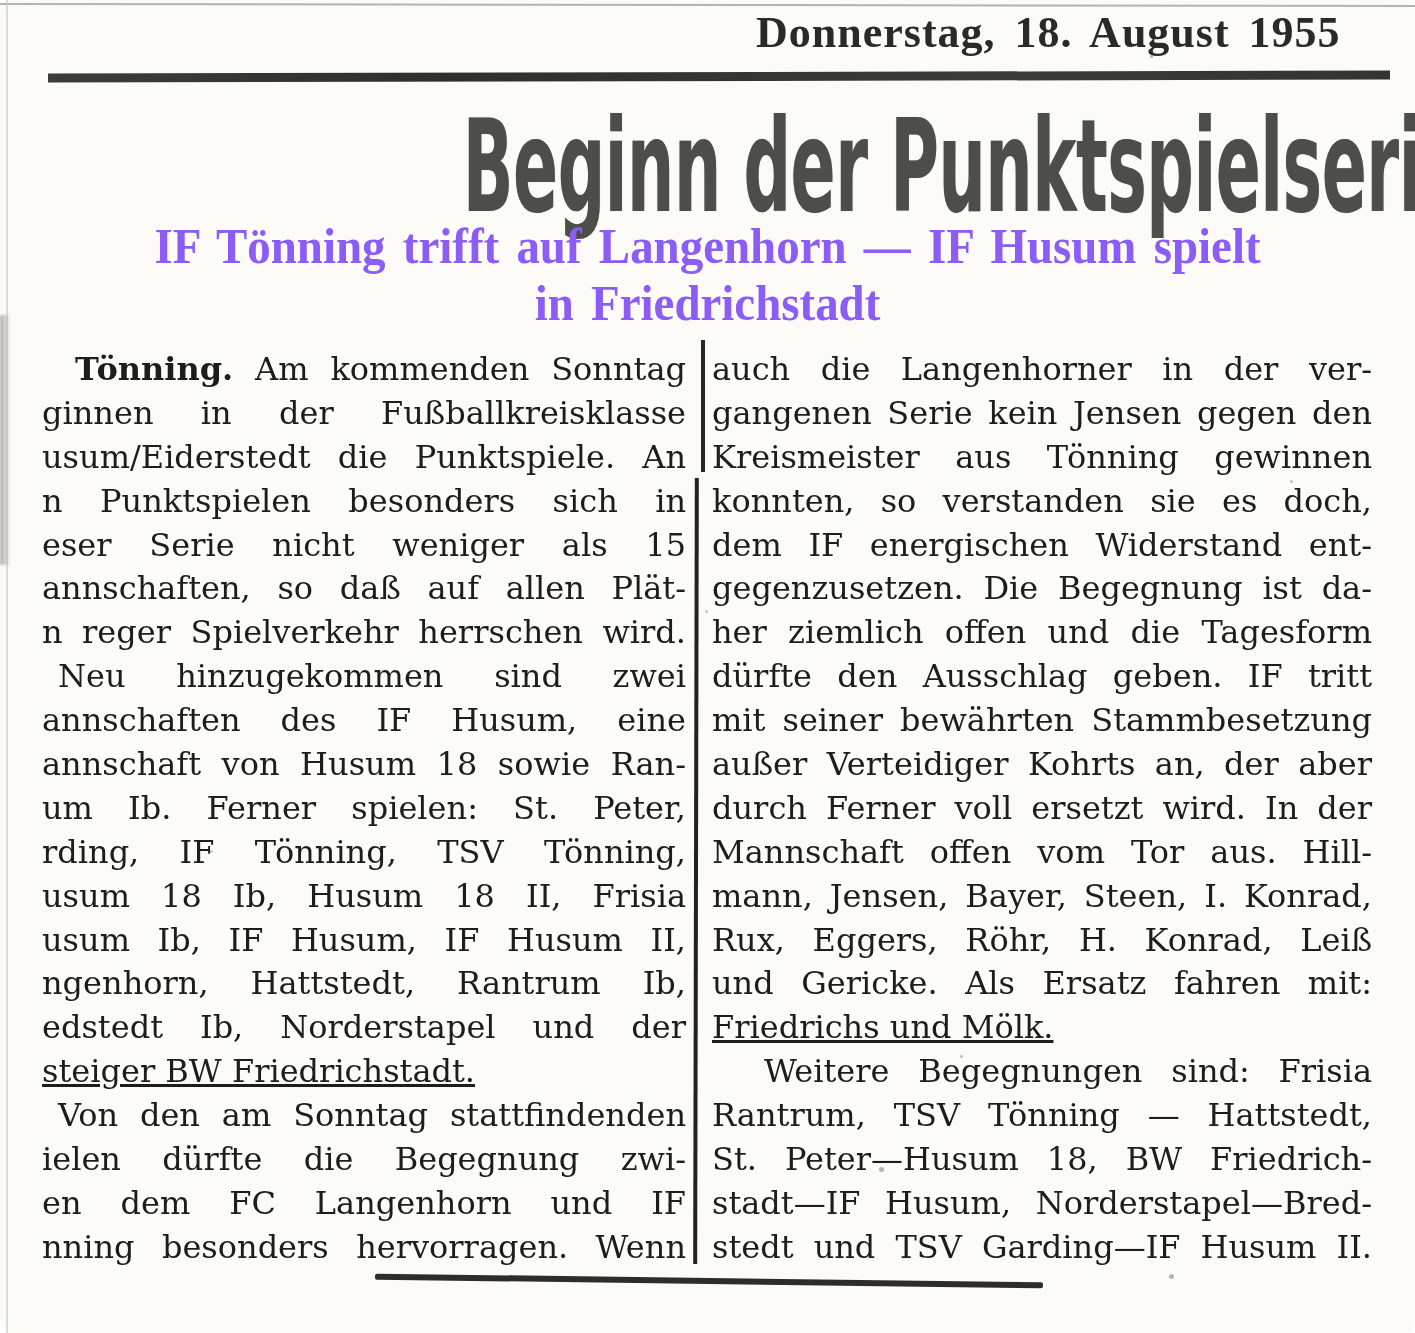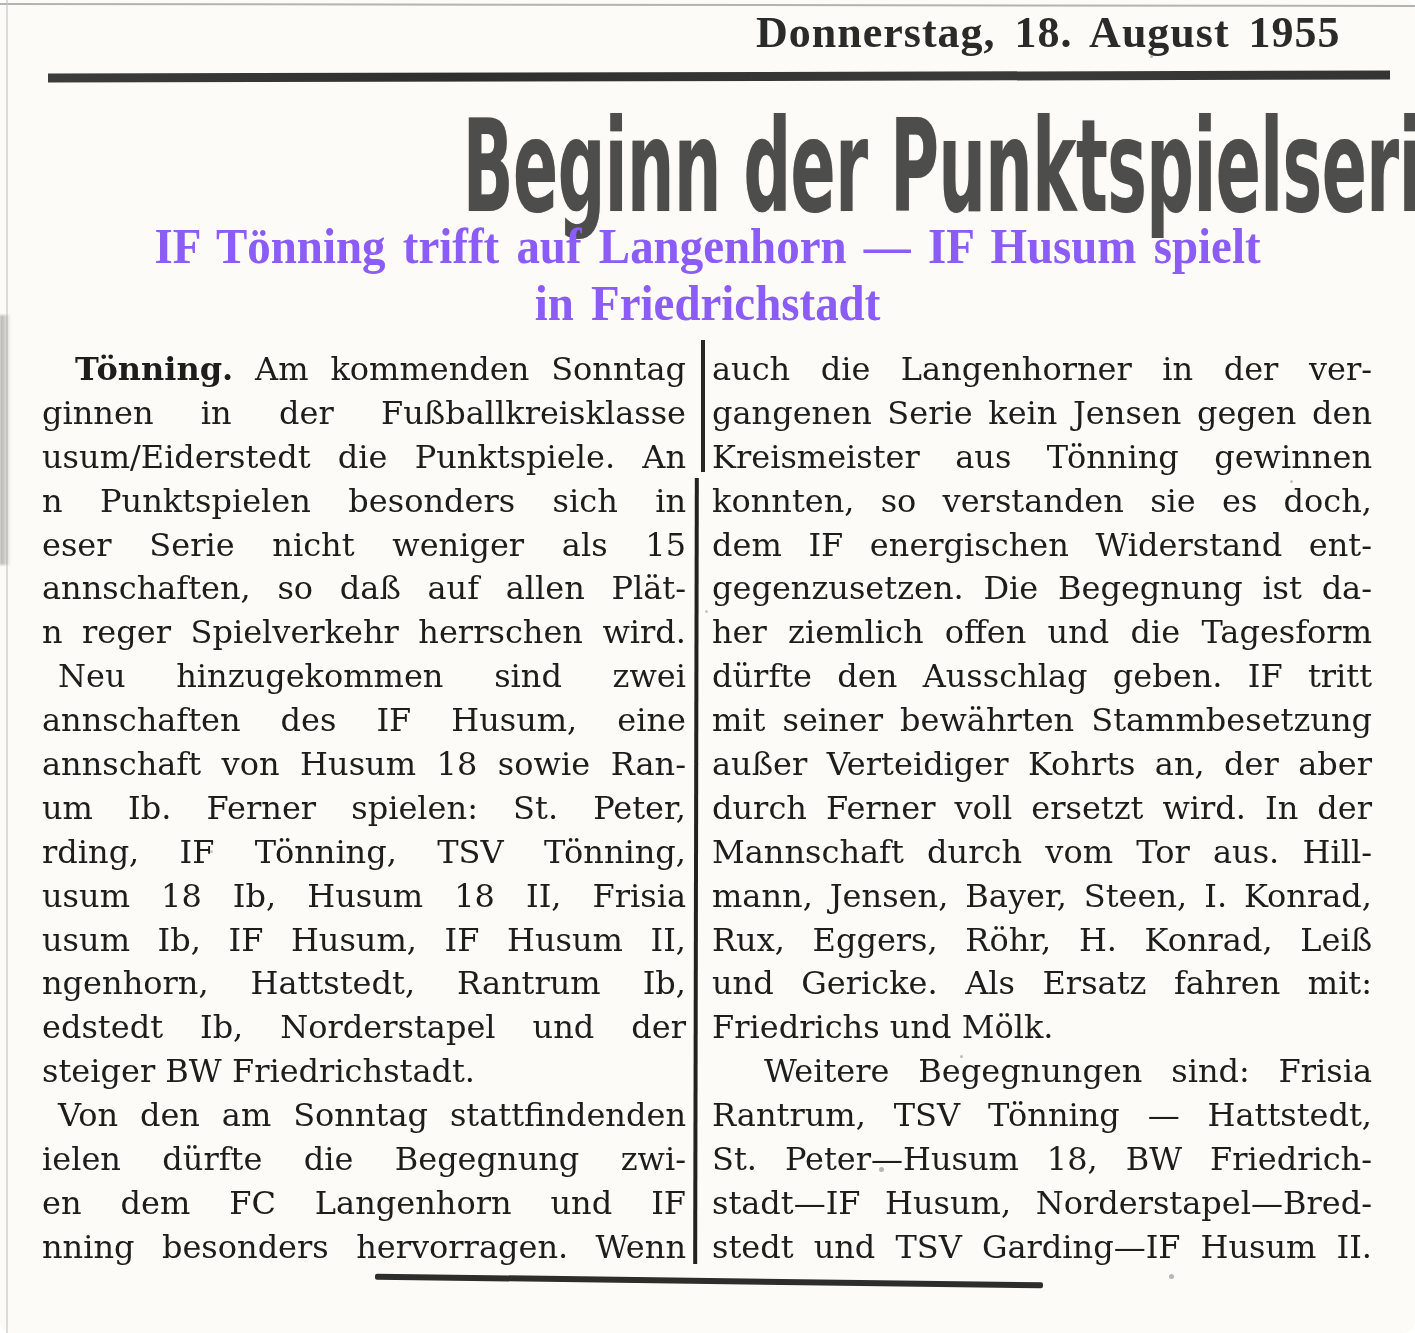--- a/index.html
+++ b/index.html
@@ -77,21 +77,21 @@
     position: absolute; top: 332px;
     font-size: 32px; line-height: 43.9px; color: #1d1d1c; margin-top: 16px;
   }
   .col-left  { left: 42px;  width: 644px; }
   .col-right { left: 712px; width: 660px; }
   .line {
     text-align: justify; text-align-last: justify;
     white-space: nowrap; overflow: visible;
     height: 43.9px;
   }
-  .line.no-just { text-align: right; text-align-last: left; }
+  .line.no-just { text-align: right; text-align-last: left; text-decoration: underline; }
   .indent-lg { padding-left: 33px; }
   .indent-sm { padding-left: 16px; }
   .indent-md { padding-left: 52px; }
   .lead { font-weight: bold; }
   
   .divider-a {
     position: absolute; left: 701px; top: 340px; width: 4px; height: 132px;
     background: #272725;
   }
   .divider-b {
@@ -157,21 +157,21 @@
     <div class="line">gangenen Serie kein Jensen gegen den</div>
     <div class="line">Kreismeister aus Tönning gewinnen</div>
     <div class="line">konnten, so verstanden sie es doch,</div>
     <div class="line">dem IF energischen Widerstand ent-</div>
     <div class="line">gegenzusetzen. Die Begegnung ist da-</div>
     <div class="line">her ziemlich offen und die Tagesform</div>
     <div class="line">dürfte den Ausschlag geben. IF tritt</div>
     <div class="line">mit seiner bewährten Stammbesetzung</div>
     <div class="line">außer Verteidiger Kohrts an, der aber</div>
     <div class="line">durch Ferner voll ersetzt wird. In der</div>
-    <div class="line">Mannschaft durch vom Tor aus. Hill-</div>
+    <div class="line">Mannschaft offen vom Tor aus. Hill-</div>
     <div class="line">mann, Jensen, Bayer, Steen, I. Konrad,</div>
     <div class="line">Rux, Eggers, Röhr, H. Konrad, Leiß</div>
     <div class="line">und Gericke. Als Ersatz fahren mit:</div>
     <div class="line no-just">Friedrichs und Mölk.</div>
     <div class="line indent-md">Weitere Begegnungen sind: Frisia</div>
     <div class="line">Rantrum, TSV Tönning — Hattstedt,</div>
     <div class="line">St. Peter—Husum 18, BW Friedrich-</div>
     <div class="line">stadt—IF Husum, Norderstapel—Bred-</div>
     <div class="line">stedt und TSV Garding—IF Husum II.</div>
   </div>

